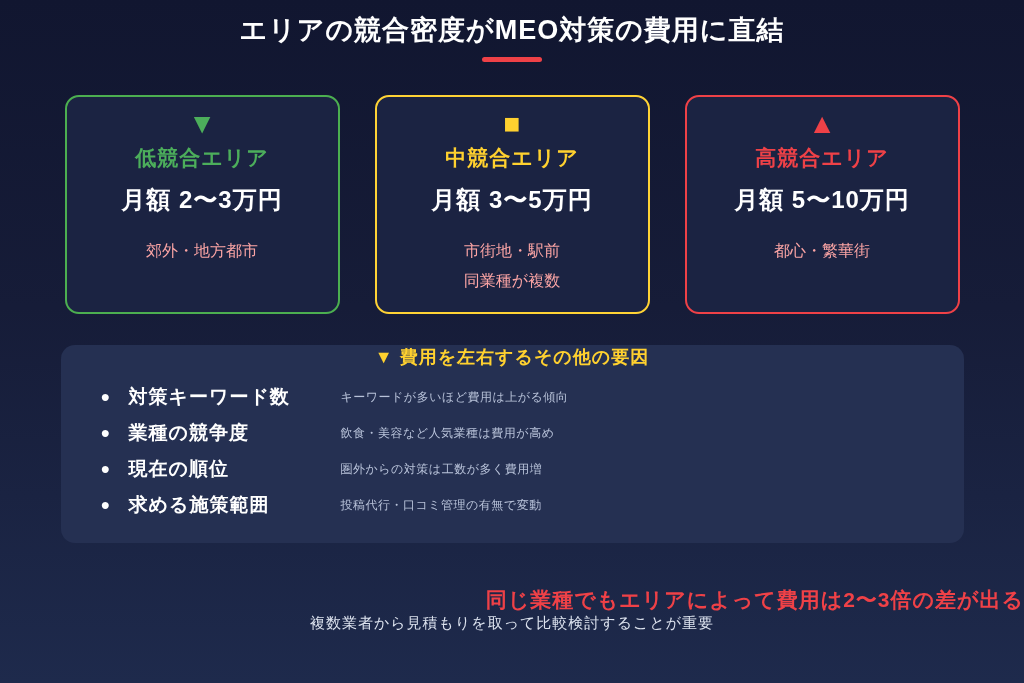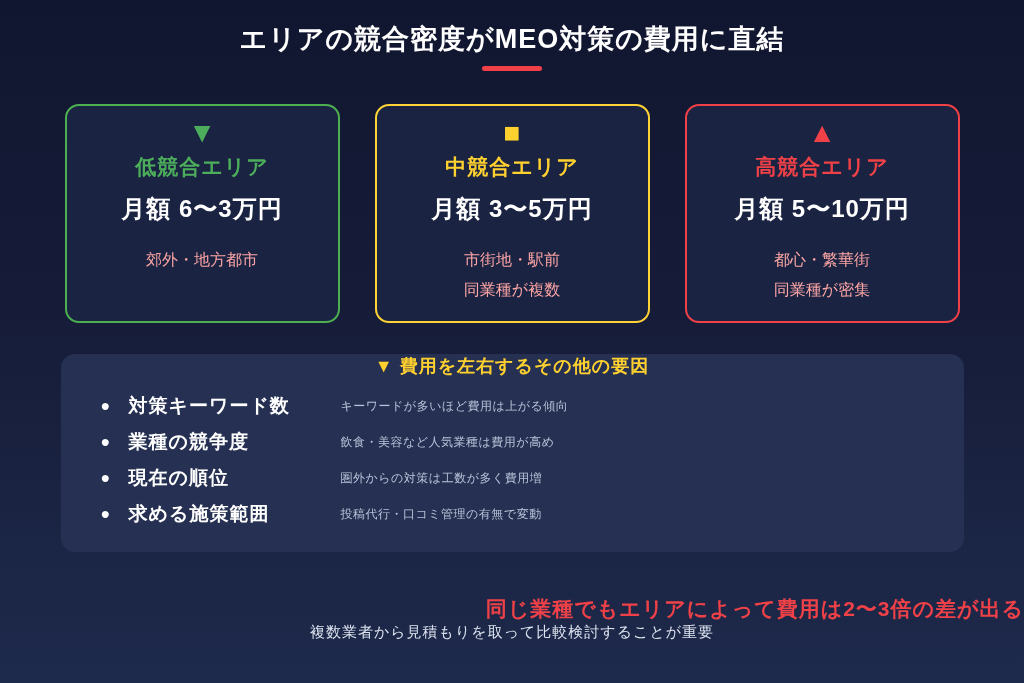--- a/index.html
+++ b/index.html
@@ -10,21 +10,21 @@
   }
   .page {
     position: relative;
     width: 1024px;
     height: 683px;
     background: linear-gradient(to bottom, #111630 0%, #161c38 45%, #1e2a4c 100%);
     color: #fff;
   }
   
   .title {
-    padding-top: 21px;
+    padding-top: 12px;
     text-align: center;
     font-size: 27px;
     font-weight: bold;
     letter-spacing: 1px;
     color: #ffffff;
   }
   .title-underline {
     width: 60px;
     height: 5px;
     background: #ef4147;
@@ -124,21 +124,21 @@
 <div class="page">
 
   <div class="title">エリアの競合密度がMEO対策の費用に直結</div>
   <div class="title-underline"></div>
 
   <div class="cards">
 
     <div class="card low">
       <span class="card-icon">▼</span>
       <div class="card-name">低競合エリア</div>
-      <div class="card-price">月額 6〜3万円</div>
+      <div class="card-price">月額 2〜3万円</div>
       <div class="card-sub">
         <div>郊外・地方都市</div>
       </div>
     </div>
 
     <div class="card mid">
       <span class="card-icon">■</span>
       <div class="card-name">中競合エリア</div>
       <div class="card-price">月額 3〜5万円</div>
       <div class="card-sub">
@@ -146,21 +146,20 @@
         <div>同業種が複数</div>
       </div>
     </div>
 
     <div class="card high">
       <span class="card-icon">▲</span>
       <div class="card-name">高競合エリア</div>
       <div class="card-price">月額 5〜10万円</div>
       <div class="card-sub">
         <div>都心・繁華街</div>
-        <div>同業種が密集</div>
       </div>
     </div>
 
   </div>
 
   <div class="panel">
     <div class="panel-title">▼ 費用を左右するその他の要因</div>
     <div class="factor-list">
 
       <div class="factor-row">

